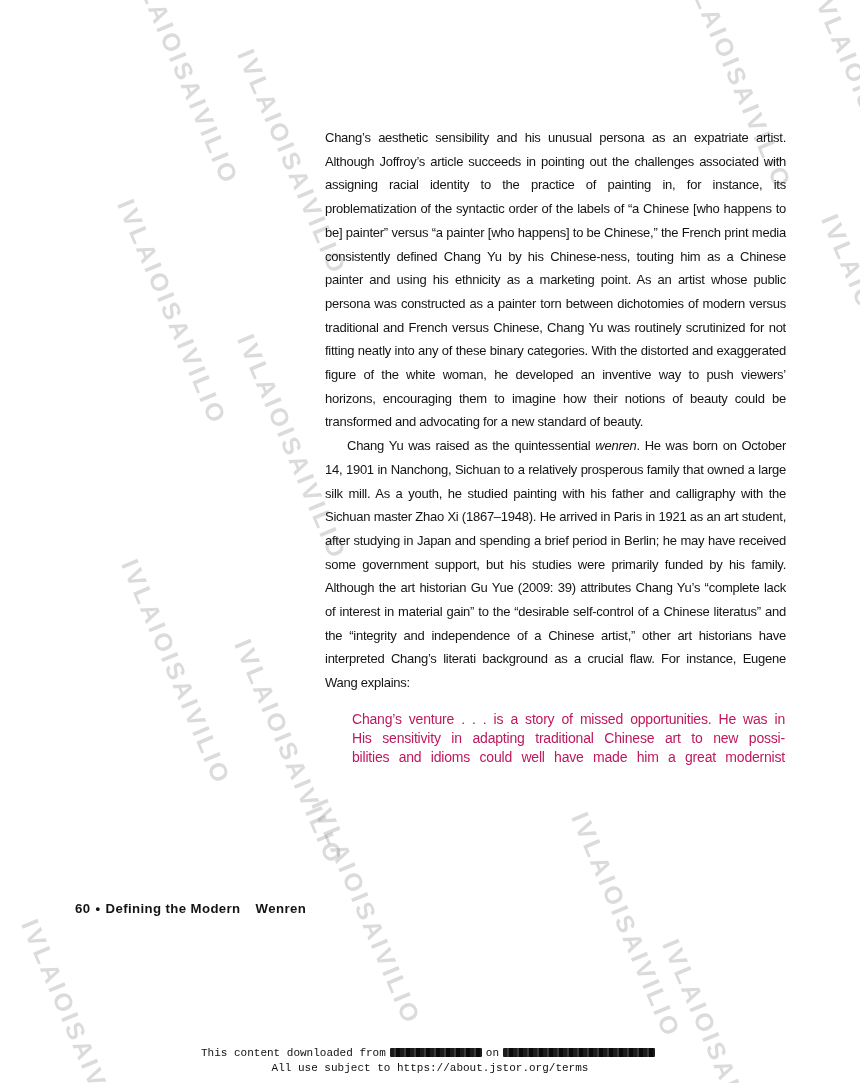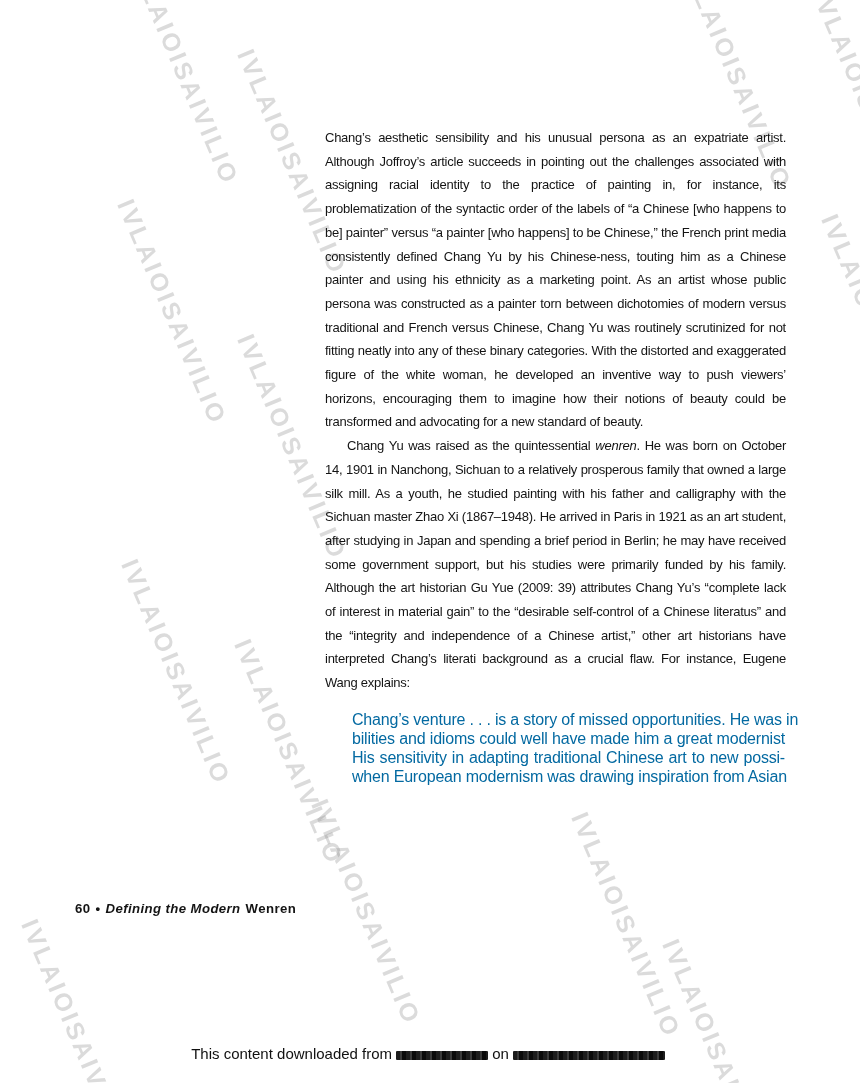--- a/index.html
+++ b/index.html
@@ -57,54 +57,54 @@
     line-height: 23.7px;
     text-align: justify;
     color: #141414;
   }
   .para.indent { text-indent: 22px; }
   .para em { font-style: italic; }
 
   .blockquote {
     margin: 15px 0 0 27px;
     width: 433px;
-    font-size: 16px;
+    font-size: 14px;
     letter-spacing: -0.2px;
     line-height: 19px;
-    color: #0369a1;
+    color: #be185d;
   }
   .qline {
     text-align: justify;
     text-align-last: justify;
     white-space: nowrap;
   }
 
   
   .running-footer {
     position: absolute;
     left: 75px;
     top: 901px;
     font-size: 13.2px;
     font-weight: bold;
     letter-spacing: 0.4px;
     color: #141414;
     white-space: nowrap;
   }
   .running-footer .bullet { margin: 0 5px; }
-  .running-footer .title-italic { font-style: italic; margin-right: 5px; }
+  .running-footer .title-italic { margin-right: 15px; }
 
   
   .jstor-footer {
     position: absolute;
     left: 0;
     top: 1046px;
     width: 100%;
     text-align: center;
-    font-family: Liberation Sans, sans-serif;
-    font-size: 15px;
+    font-family: Liberation Mono, monospace;
+    font-size: 11px;
     line-height: 15px;
     color: #101010;
   }
   .redact {
     display: inline-block;
     height: 9px;
     border-radius: 1px;
     background: repeating-linear-gradient(90deg, #1c1c1c 0 4px, #3a3a3a 4px 6px, #0a0a0a 6px 10px);
     filter: blur(0.6px);
     vertical-align: baseline;
@@ -139,29 +139,31 @@
 
   <main class="textblock">
     <p class="para">
       <span>Chang’s aesthetic sensibility and his unusual persona as an expatriate artist. Although Joffroy’s article succeeds in pointing out the challenges associated with assigning racial identity to the practice of painting in, for instance, its problematization of the syntactic order of the labels of “a Chinese [who happens to be] painter” versus “a painter [who happens] to be Chinese,” the French print media consistently defined Chang Yu by his Chinese-ness, touting him as a Chinese painter and using his ethnicity as a marketing point. As an artist whose public persona was constructed as a painter torn between dichotomies of modern versus traditional and French versus Chinese, Chang Yu was routinely scrutinized for not fitting neatly into any of these binary categories. With the distorted and exaggerated figure of the white woman, he developed an inventive way to push viewers’ horizons, encouraging them to imagine how their notions of beauty could be transformed and advocating for a new standard of beauty.</span>
     </p>
     <p class="para indent">
       <span>Chang Yu was raised as the quintessential </span><em>wenren</em><span>. He was born on October 14, 1901 in Nanchong, Sichuan to a relatively prosperous family that owned a large silk mill. As a youth, he studied painting with his father and calligraphy with the Sichuan master Zhao Xi (1867–1948). He arrived in Paris in 1921 as an art student, after studying in Japan and spending a brief period in Berlin; he may have received some government support, but his studies were primarily funded by his family. Although the art historian Gu Yue (2009: 39) attributes Chang Yu’s “complete lack of interest in material gain” to the “desirable self-control of a Chinese literatus” and the “integrity and independence of a Chinese artist,” other art historians have interpreted Chang’s literati background as a crucial flaw. For instance, Eugene Wang explains:</span>
     </p>
     <div class="blockquote">
       <div class="qline">Chang’s venture . . . is a story of missed opportunities. He was in</div>
+      <div class="qline">His sensitivity in adapting traditional Chinese art to new possi-</div>
       <div class="qline">bilities and idioms could well have made him a great modernist</div>
-      <div class="qline">His sensitivity in adapting traditional Chinese art to new possi-</div>
-      <div class="qline">when European modernism was drawing inspiration from Asian</div>
     </div>
   </main>
 
   <div class="running-footer">
     <span class="pagenum">60</span><span class="bullet">•</span><span class="title-italic">Defining the Modern</span><span class="title-wenren">Wenren</span>
   </div>
 
   <div class="jstor-footer">
     <div class="jline1">
       <span>This content downloaded from</span><span class="redact redact-ip"></span><span>on</span><span class="redact redact-date"></span>
     </div>
+    <div class="jline2">
+      <span>All use subject to </span><a class="terms-link">https://about.jstor.org/terms</a>
+    </div>
   </div>
 
 </div>
 
 </body></html>

